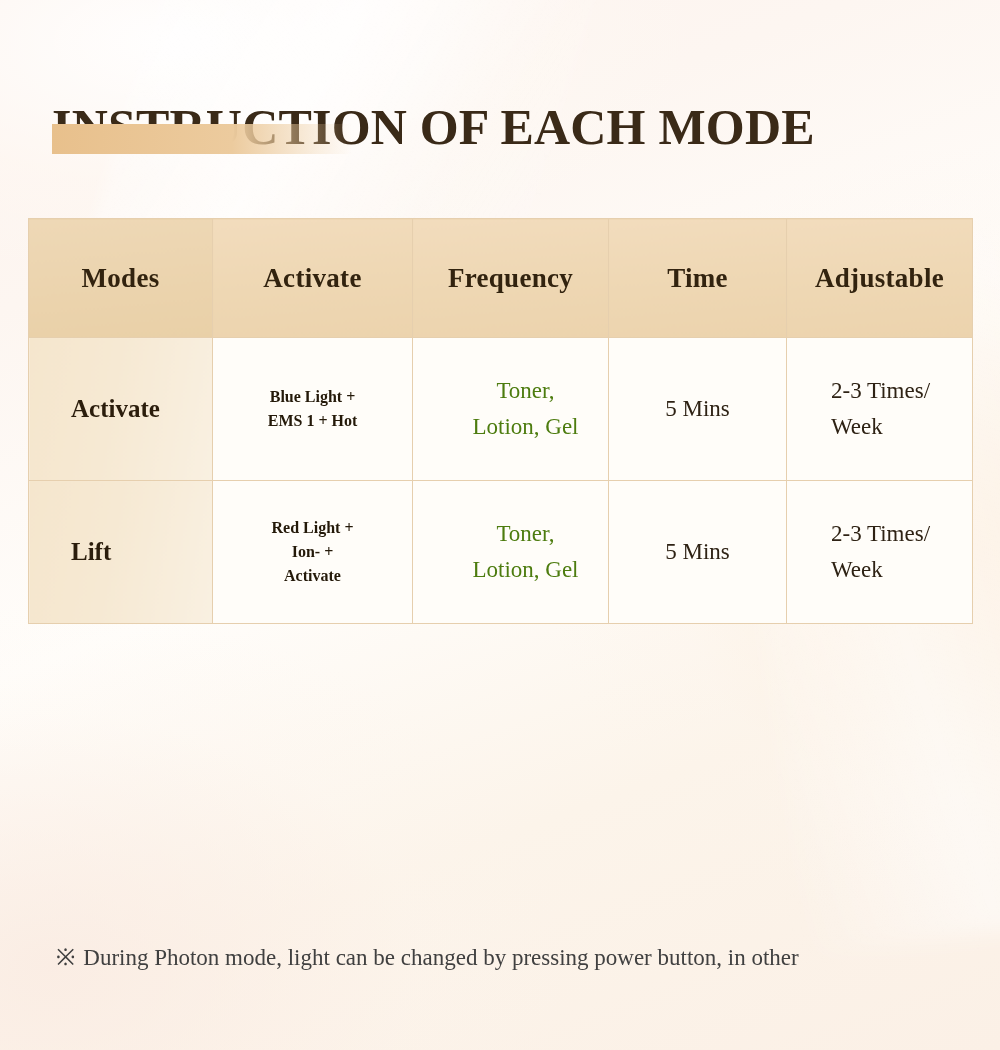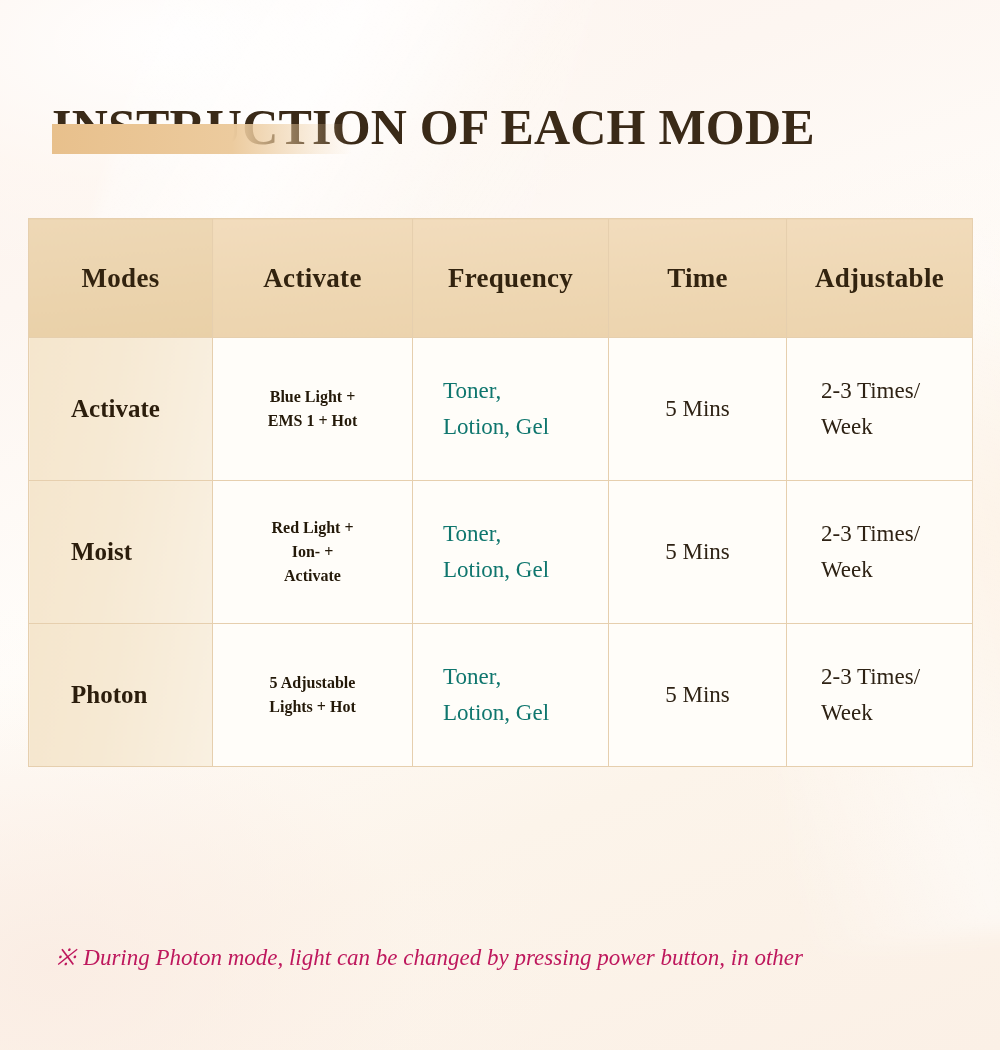--- a/index.html
+++ b/index.html
@@ -120,42 +120,41 @@
   }
   tbody td.func {
     font-weight: 700;
     font-size: 16px;
     line-height: 1.5;
     color: #241909;
   }
   tbody td.recommend {
     line-height: 1.55;
     font-size: 23px;
-    text-align: left;
+    text-align: center;
     padding-left: 30px;
-    color: #0f766e;
+    color: #4d7c0f;
   }
   tbody td.time, tbody td.freq {
     line-height: 1.55;
     font-size: 23px;
   }
   tbody td.freq {
     text-align: left;
-    padding-left: 34px;
+    padding-left: 44px;
   }
 
   .note {
     position: absolute;
     top: 940px;
     left: 56px;
     width: 900px;
     font-size: 23px;
     line-height: 1.55;
-    color: #be185d;
-    font-style: italic;
+    color: #404040;
   }
   .note .mark { margin-right: 8px; }
   .note .line2 { display: block; padding-left: 34px; }
 </style>
 </head>
 <body>
 
 <div class="page"></div>
 <div class="sheen"></div>
 <div class="sheen2"></div>
@@ -196,53 +195,37 @@
         </td>
         <td class="time">5 Mins</td>
         <td class="freq">
           <div>2-3 Times/</div>
           <div>Week</div>
         </td>
       </tr>
 
 
       <tr>
-        <td class="mode">Moist</td>
+        <td class="mode">Lift</td>
         <td class="func">
           <div>Red Light +</div>
           <div>Ion-  +</div>
           <div>Activate</div>
         </td>
         <td class="recommend">
           <div>Toner,</div>
           <div>Lotion, Gel</div>
         </td>
         <td class="time">5 Mins</td>
         <td class="freq">
           <div>2-3 Times/</div>
           <div>Week</div>
         </td>
       </tr>
 
-      <tr>
-        <td class="mode">Photon</td>
-        <td class="func">
-          <div>5 Adjustable</div>
-          <div>Lights + Hot</div>
-        </td>
-        <td class="recommend">
-          <div>Toner,</div>
-          <div>Lotion, Gel</div>
-        </td>
-        <td class="time">5 Mins</td>
-        <td class="freq">
-          <div>2-3 Times/</div>
-          <div>Week</div>
-        </td>
-      </tr>
 
     </tbody>
   </table>
 
   <div class="note">
     <span class="mark">※</span><span>During Photon mode, light can be changed by pressing power button, in other</span>
   </div>
 
 </div>
 

